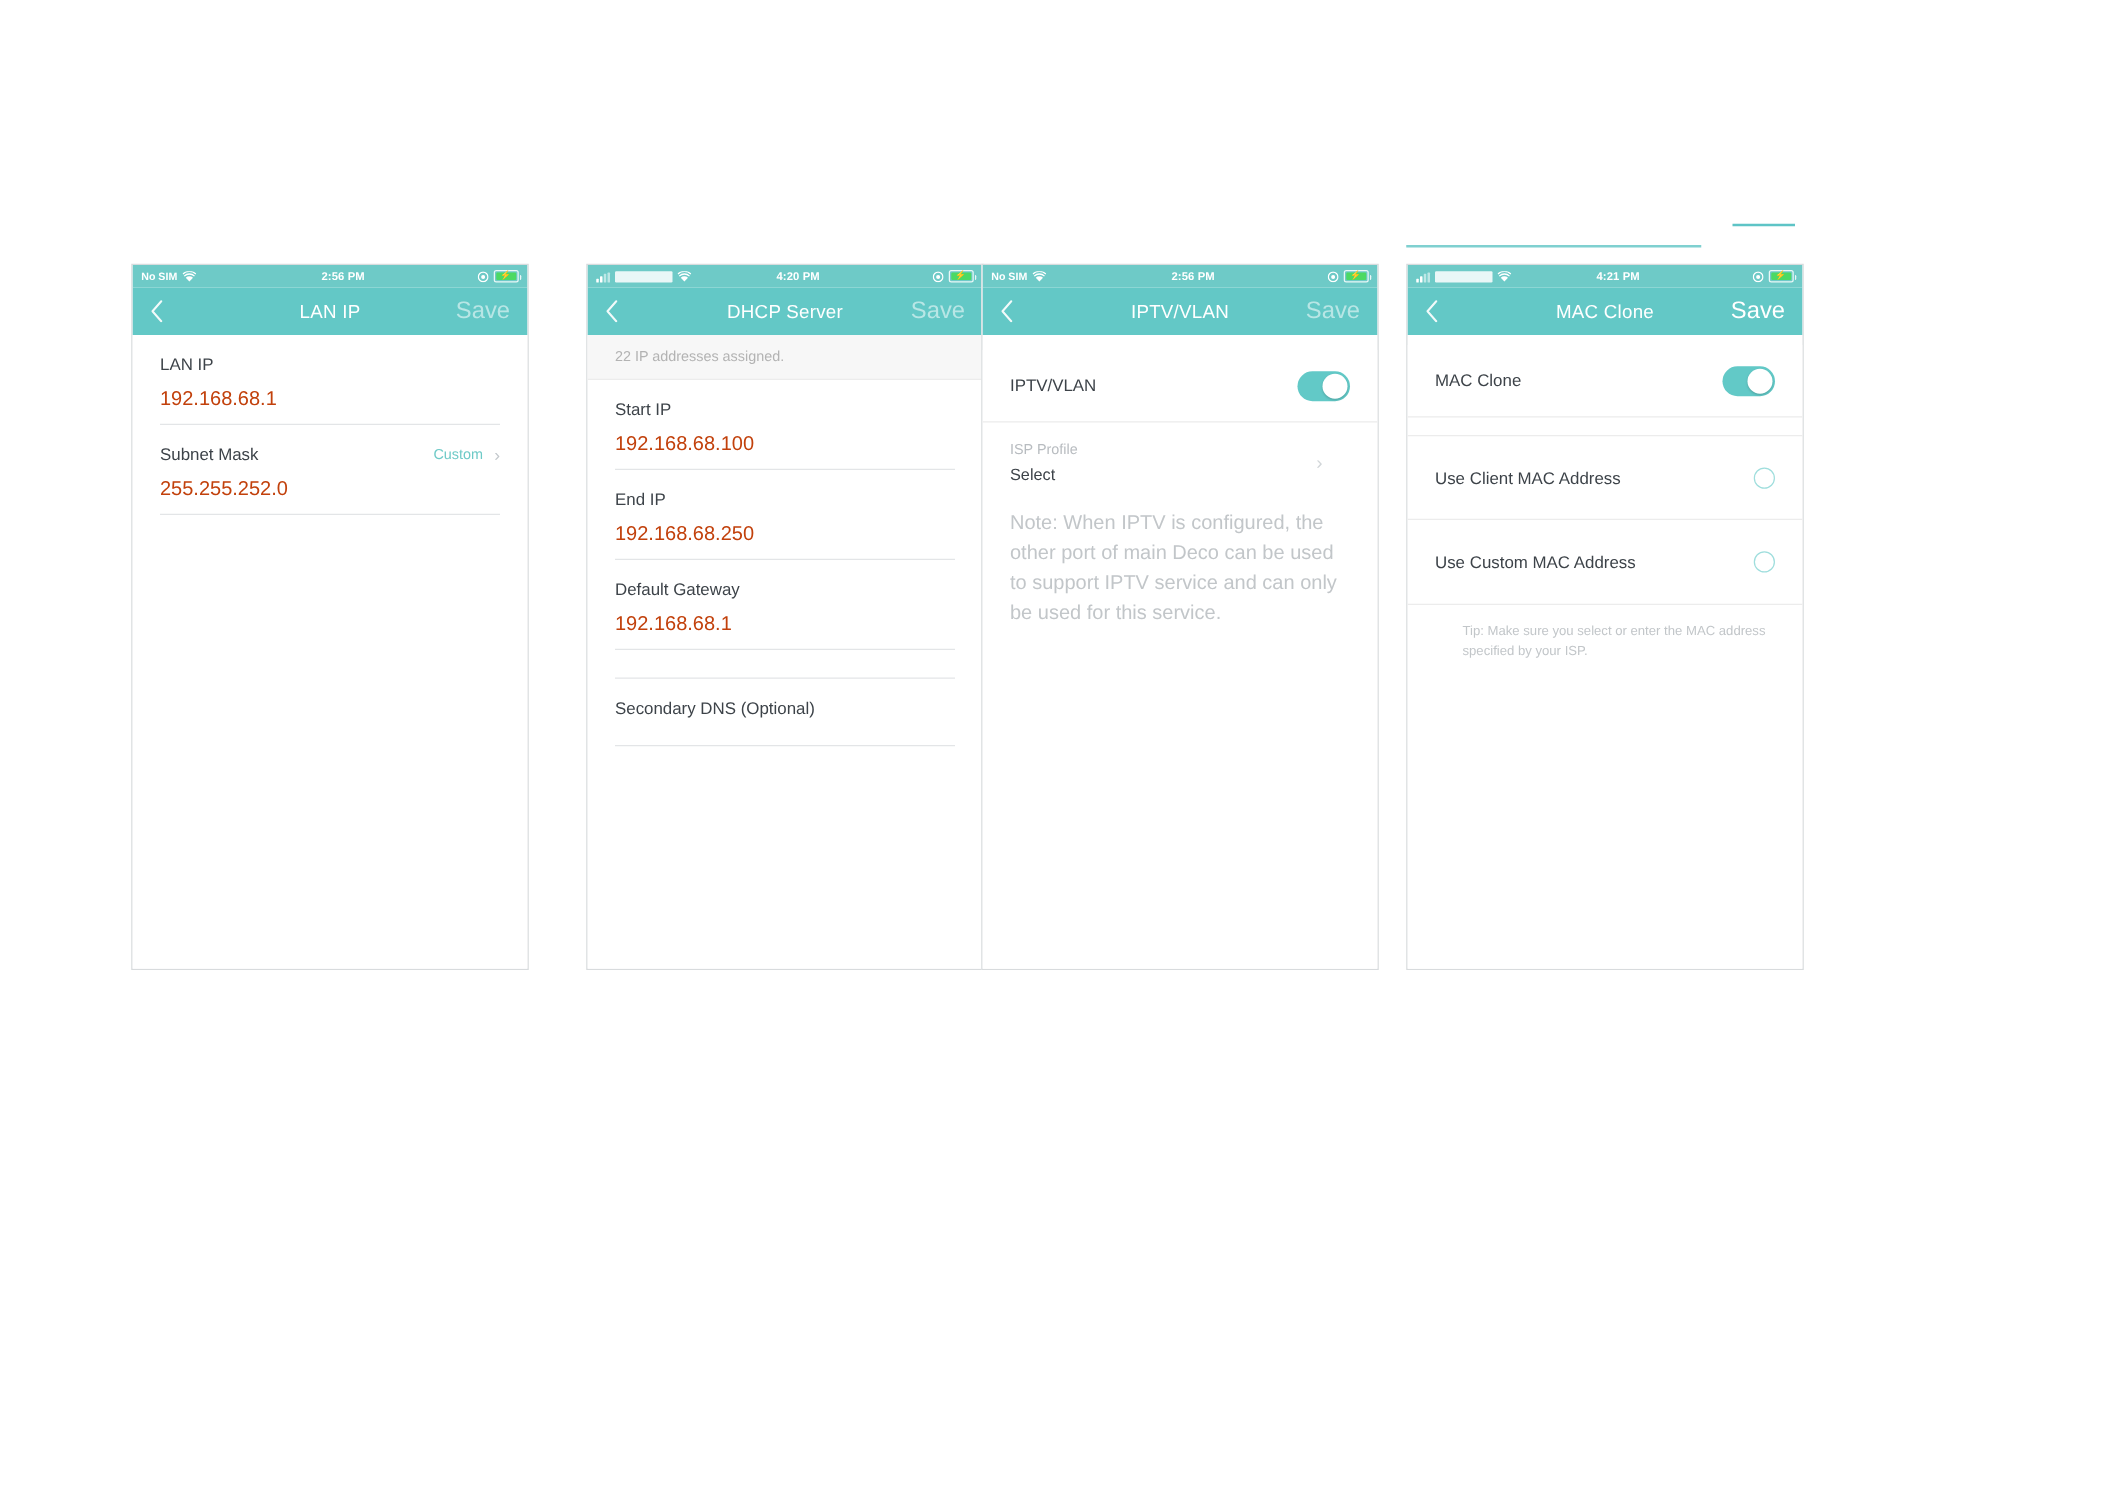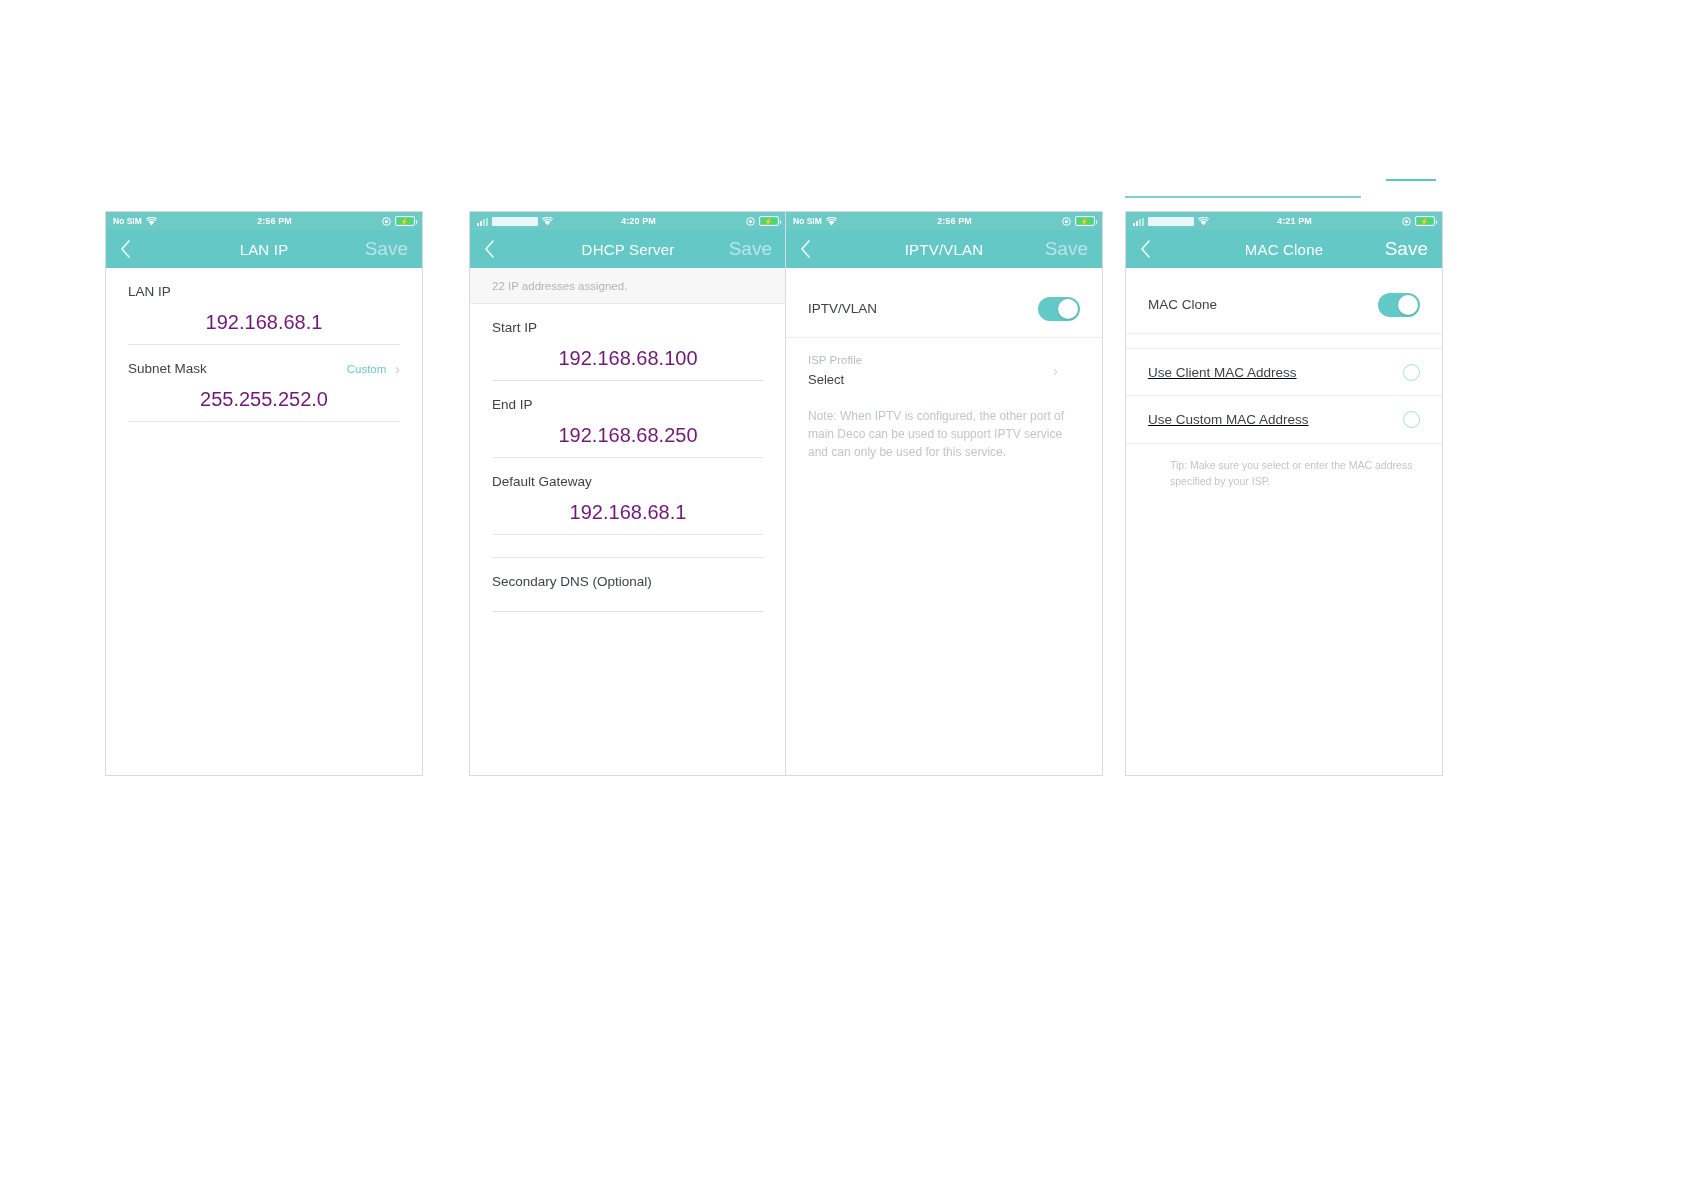--- a/index.html
+++ b/index.html
@@ -94,21 +94,21 @@
   .row {
     padding: 0 22px;
   }
   .row-label {
     font-size: 13.5px; color: #3d4349; padding-top: 16px;
     display:flex; align-items:center;
   }
   .row-label .right-val { margin-left:auto; font-size:11.5px; color:#6ecac7; }
   .row-label .chev { margin-left: 9px; color:#c3c8cc; font-size:14px; line-height:1; }
   .row-value {
-    text-align:center; font-size: 20px; color:#701a75;
+    font-size: 16px; color:#c2410c;
     padding: 12px 0 10px 0; min-height: 20px;
   }
   .row .sep { height:1px; background:#e3e5e7; }
 
   
   .toggle-row {
     display:flex; align-items:center; padding: 0 22px; height: 58px;
     border-bottom: 1px solid #ececec;
   }
   .toggle-row .tl { font-size: 13.5px; color:#3d4349; }
@@ -118,27 +118,26 @@
   }
   .toggle i { position:absolute; top:2px; right:2px; width:20px; height:20px; border-radius:50%; background:#fff; box-shadow:0 1px 2px rgba(0,0,0,.18); }
 
   .sub-block { padding: 16px 22px 0 22px; }
   .sub-label { font-size: 11.5px; color:#b8bcc0; }
   .sub-value { font-size: 13px; color:#3d4349; margin-top: 6px; }
   .sub-chev { position:absolute; right: 22px; color:#d2d6d9; font-size: 15px; }
   .sub-row { position:relative; display:flex; align-items:center; }
 
   .note {
-    padding: 20px 22px 0 22px; font-size: 12px; color:#c2c6c9; line-height: 1.5;
+    padding: 20px 22px 0 22px; font-size: 16px; color:#c2c6c9; line-height: 1.5;
   }
 
   .opt-row {
-    display:flex; align-items:center; padding: 0 22px; height: 48px;
+    display:flex; align-items:center; padding: 0 22px; height: 68px;
     border-bottom:1px solid #ececec;
-    text-decoration:underline;
   }
   .opt-row .ol { font-size: 13.5px; color:#3d4349; }
   .radio {
     margin-left:auto; width: 17px; height: 17px; border-radius:50%;
     border: 1.5px solid #9fdedd; background:#ffffff;
   }
   .gap-top { margin-top: 14px; border-top: 1px solid #ececec; }
   .tip { padding: 14px 22px 0 44px; font-size: 10.5px; color:#c2c6c9; line-height:1.5; }
 </style>
 </head>

